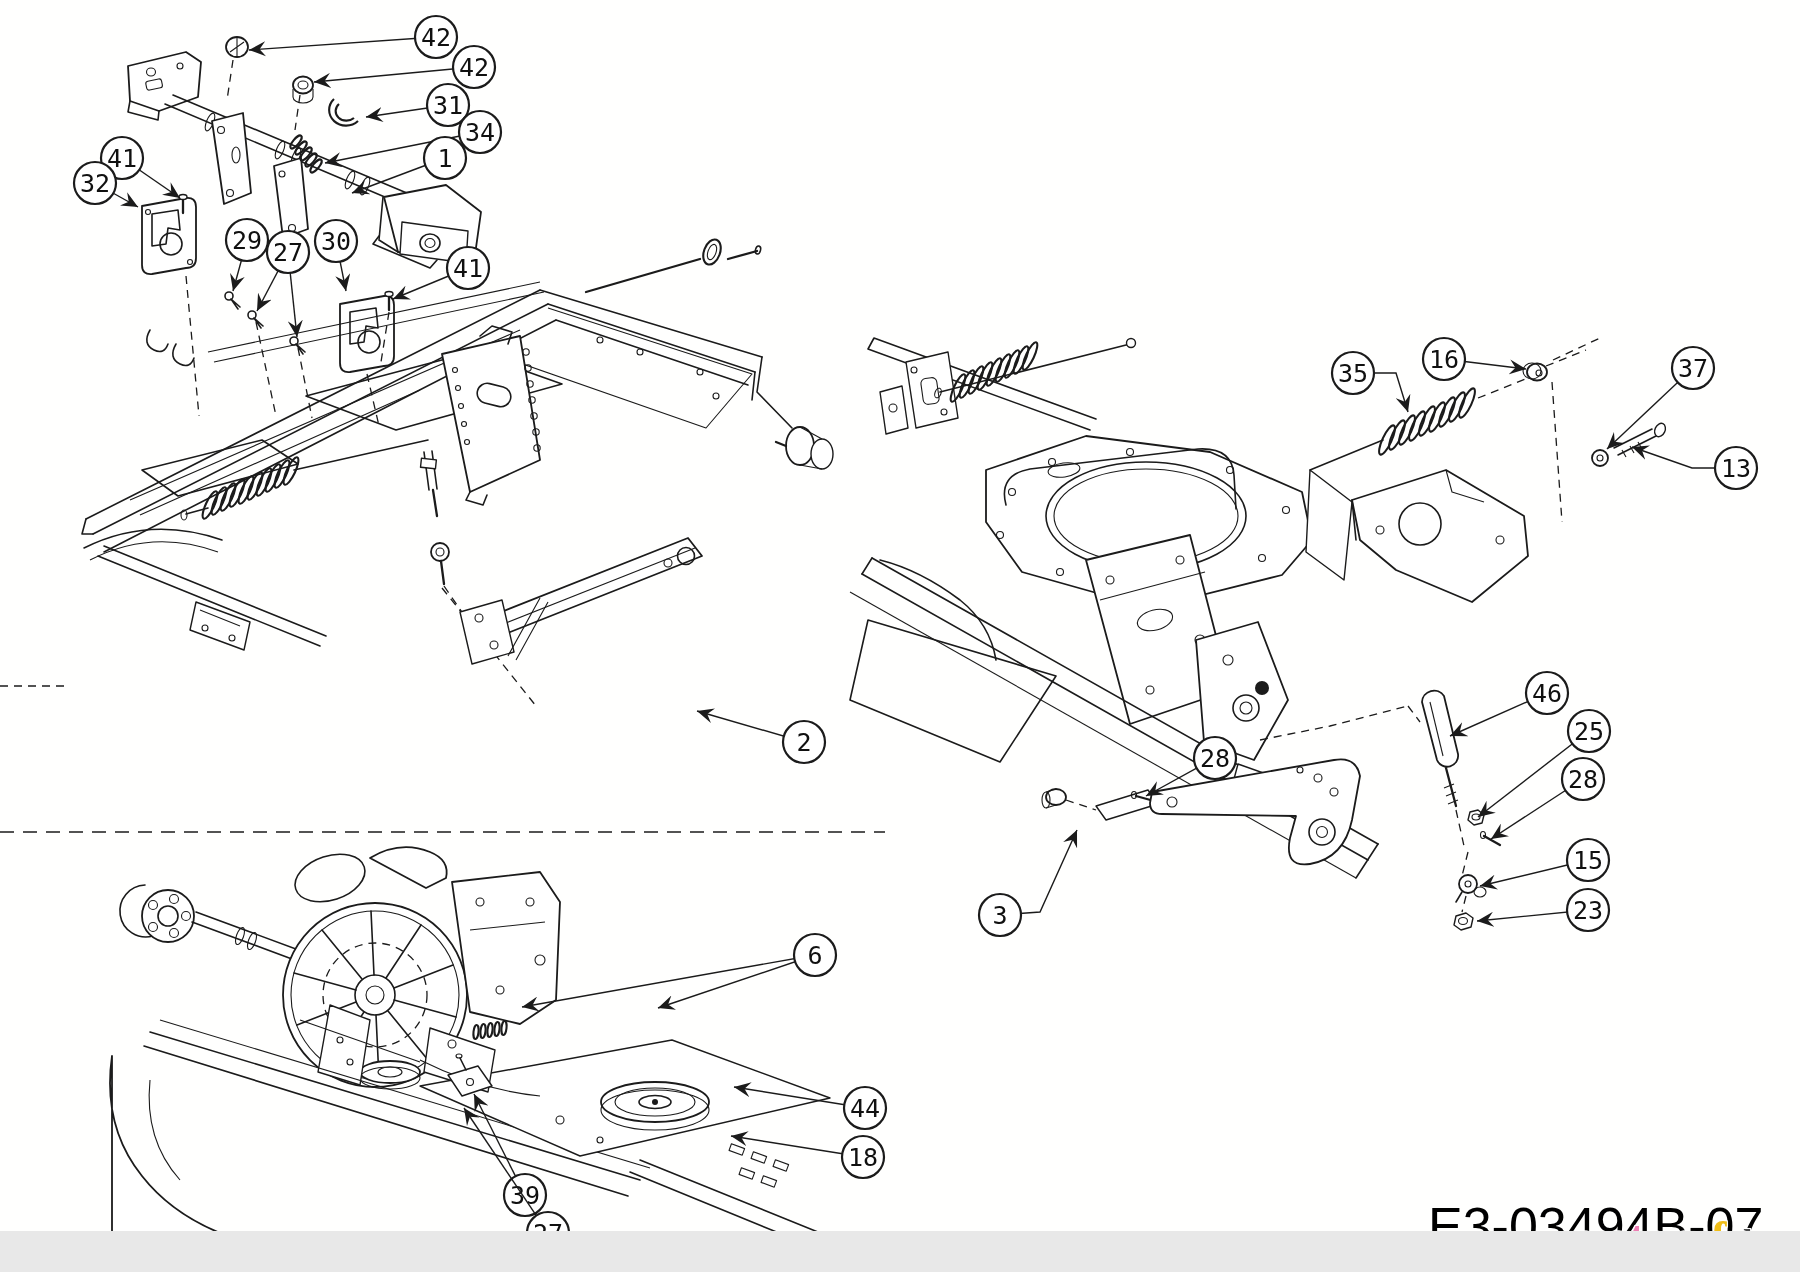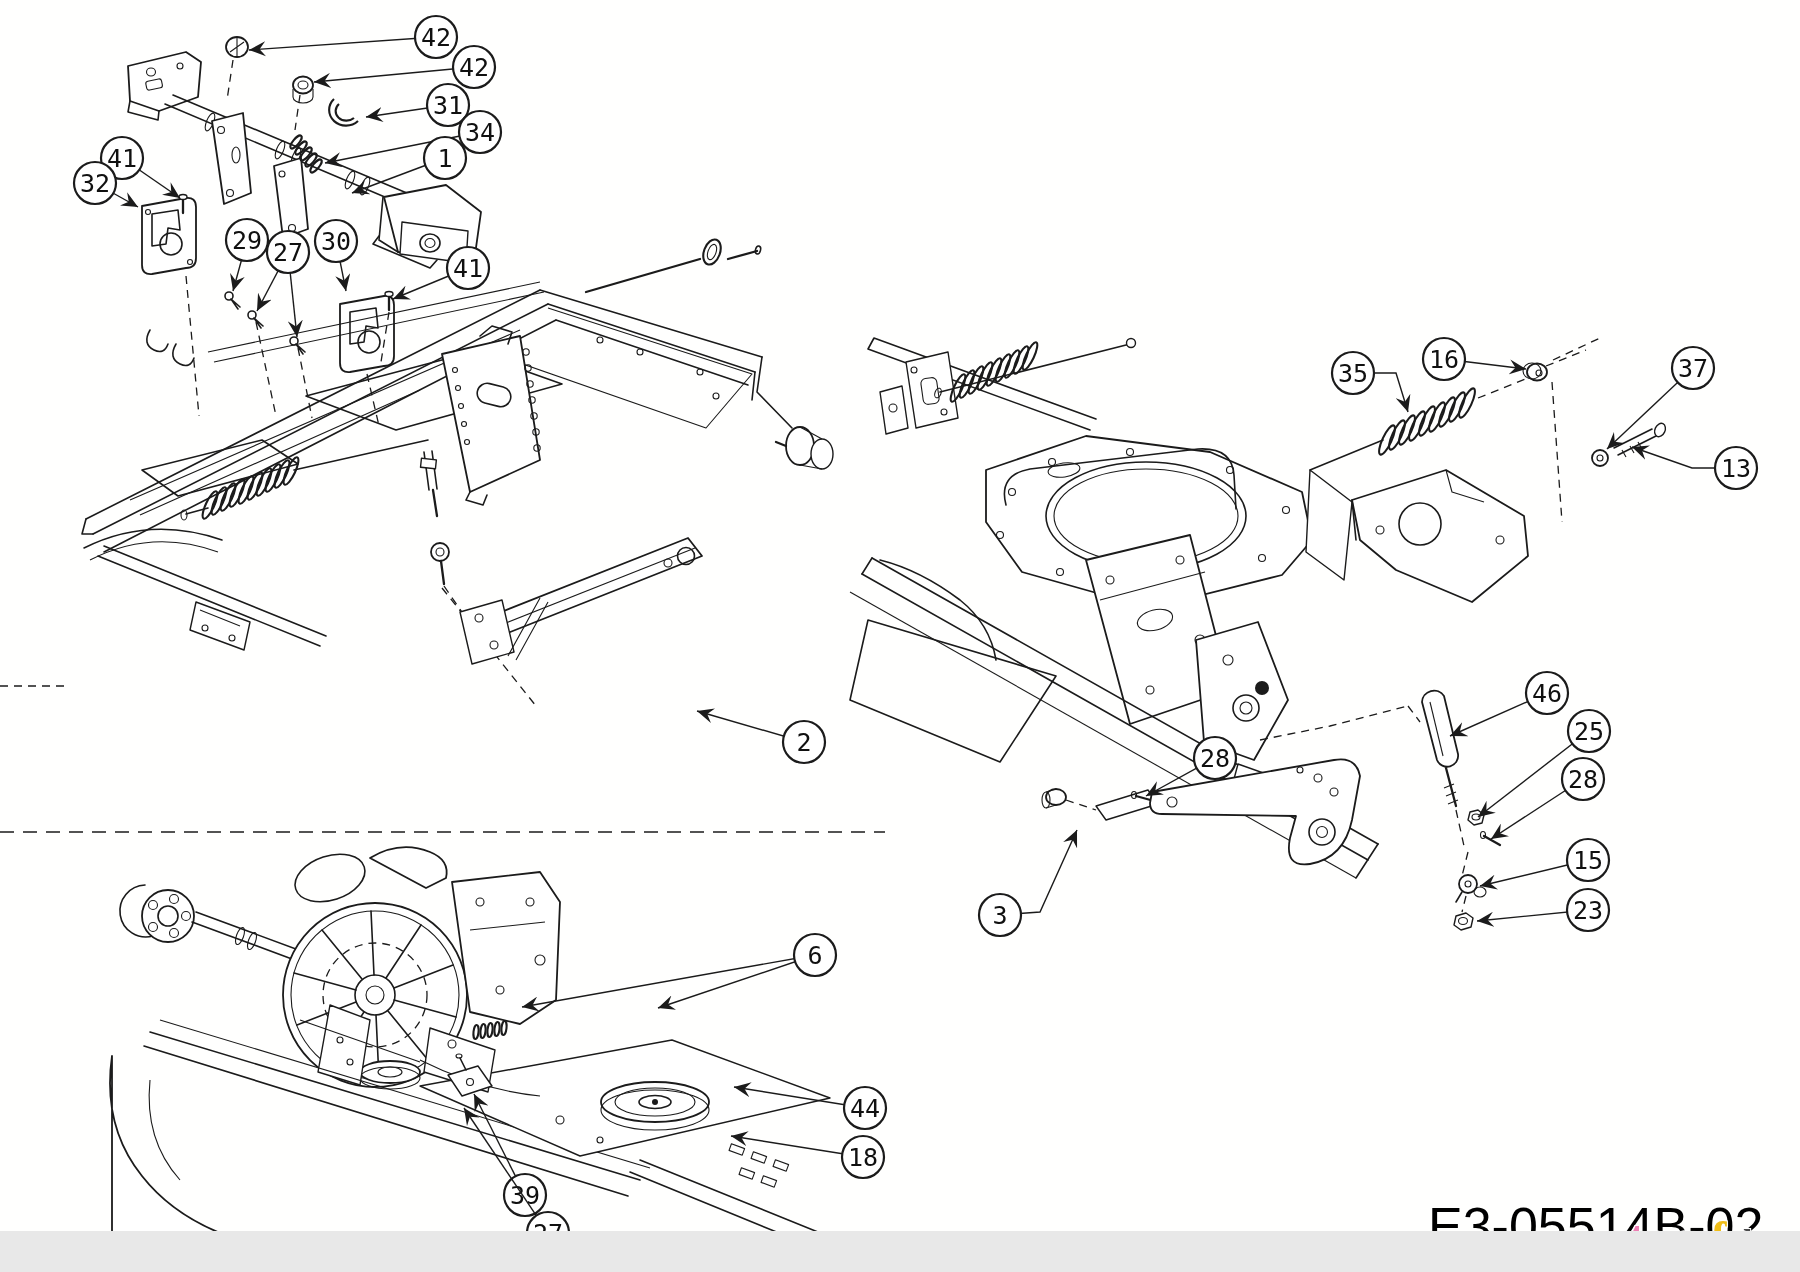--- a/index.html
+++ b/index.html
@@ -618,19 +618,19 @@
           <text x="1215" y="767" class="co-text">28</text>
         </g>
         <g>
           <polyline points="1000,915 1040,912 1077,830" class="leader" marker-end="url(#arr)"></polyline>
           <circle cx="1000" cy="915" r="21" class="co-circle"></circle>
           <text x="1000" y="924" class="co-text">3</text>
         </g>
       </g>
 </svg>
 
-<div class="doc-code">E3-05514B-02</div>
+<div class="doc-code">E3-03494B-07</div>
 
 <div class="watermark">
   <span id="wm-letters"><span style="color: rgb(61, 99, 174);">m</span><span style="color: rgb(55, 155, 68);">o</span><span style="color: rgb(238, 127, 180);">t</span><span style="color: rgb(55, 155, 68);">o</span><span style="color: rgb(61, 99, 174);">r</span><span style="color: rgb(245, 160, 30);">u</span><span style="color: rgb(240, 189, 23);">f</span></span><span class="suffix" style="color: rgb(74, 74, 74);">.de</span>
 </div>
 
 </div>
 
 </body></html>

